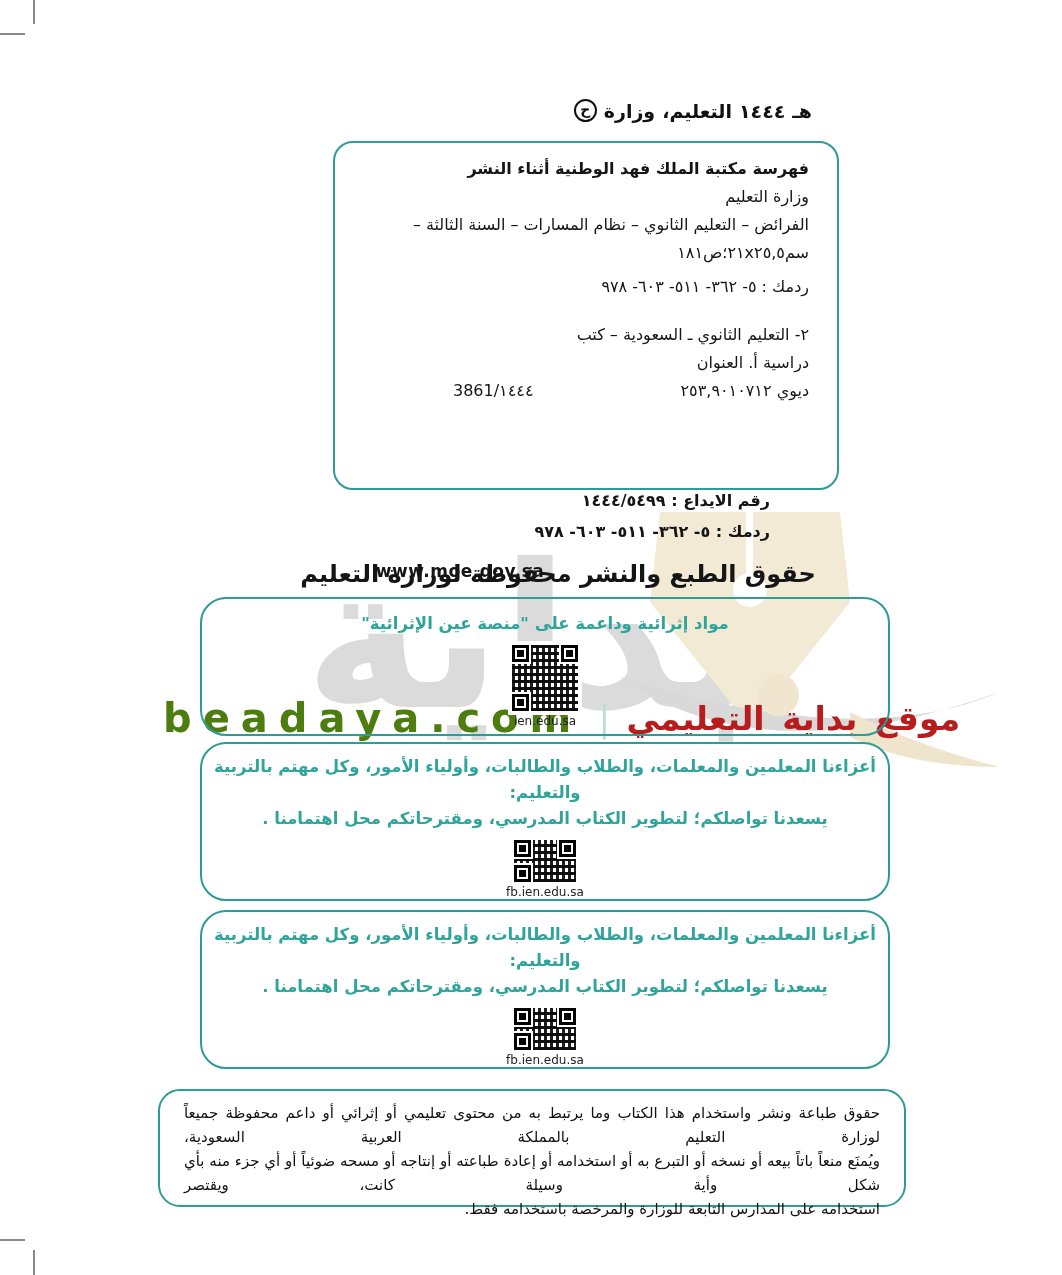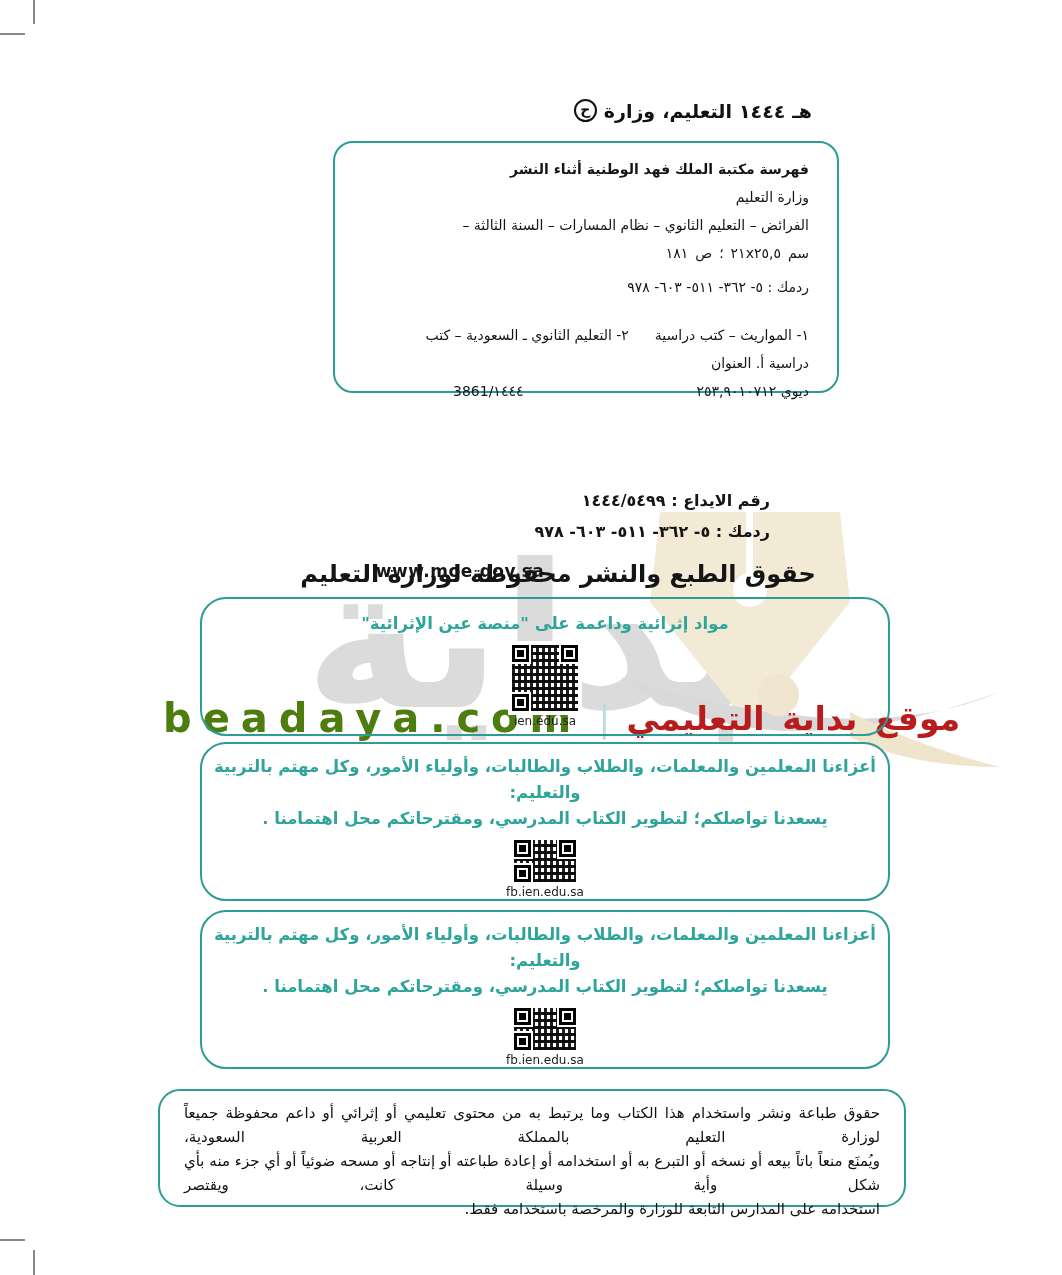--- a/index.html
+++ b/index.html
@@ -10,25 +10,25 @@
   }
   .abs{position:absolute;}
   
   .crop{position:absolute;background:#8a8a8a;}
   
   #copyright{top:99px;right:250px;display:flex;direction:ltr;align-items:center;gap:7px;
     font-weight:700;font-size:19px;color:#111;z-index:3;}
   #copyright .circ{width:23px;height:23px;border:2px solid #111;border-radius:50%;
     display:flex;align-items:center;justify-content:center;font-size:14px;line-height:1;padding-bottom:2px;box-sizing:border-box;}
   
-  #cip-box{left:333px;top:141px;width:506px;height:252px;border:2px solid #2e9b95;border-radius:20px;
+  #cip-box{left:333px;top:141px;width:506px;height:349px;border:2px solid #2e9b95;border-radius:20px;
     box-sizing:border-box;padding:12px 28px 8px 18px;direction:rtl;text-align:right;
-    font-size:14px;line-height:28px;z-index:2;background:transparent;}
+    font-size:16px;line-height:28px;z-index:2;background:transparent;}
   #cip-box .b{font-weight:700;}
-  .ltr-row{display:inline-flex;direction:ltr;gap:7px;text-align:center;}
+  .ltr-row{display:inline-flex;direction:ltr;text-align:center;}
   #cip-isbn{margin-top:6px;}
   #cip-subjects{margin-top:20px;display:flex;direction:rtl;gap:26px;}
   #cip-dewey-row{display:flex;direction:rtl;justify-content:space-between;padding-left:100px;}
   
   #deposit{right:292px;top:437px;direction:rtl;text-align:right;font-weight:700;
     font-size:16px;line-height:31px;z-index:3;margin-top:48px;}
   
   #rights-heading{top:560px;left:54px;width:1008px;text-align:center;font-weight:700;font-size:24px;z-index:3;direction:rtl;}
   #rights-url{top:561px;left:0;width:920px;text-align:center;font-weight:700;font-size:17px;letter-spacing:.5px;z-index:3;}
   
@@ -103,21 +103,20 @@
     <span class="ltr-row">
       <span>١٨١</span>
       <span>ص</span>
       <span>؛</span>
       <span>٢١x٢٥,٥</span>
       <span>سم</span>
     </span>
   </div>
   <div id="cip-isbn">ردمك : ٥- ٣٦٢- ٥١١- ٦٠٣- ٩٧٨</div>
   <div id="cip-subjects">
-    <span>١- المواريث – كتب دراسية</span>
     <span>٢- التعليم الثانوي ـ السعودية – كتب</span>
   </div>
   <div>دراسية أ. العنوان</div>
   <div id="cip-dewey-row">
     <span>ديوي ٢٥٣,٩٠١٠٧١٢</span>
     <span>١٤٤٤/3861</span>
   </div>
 </div>
 
 <div id="deposit" class="abs">

